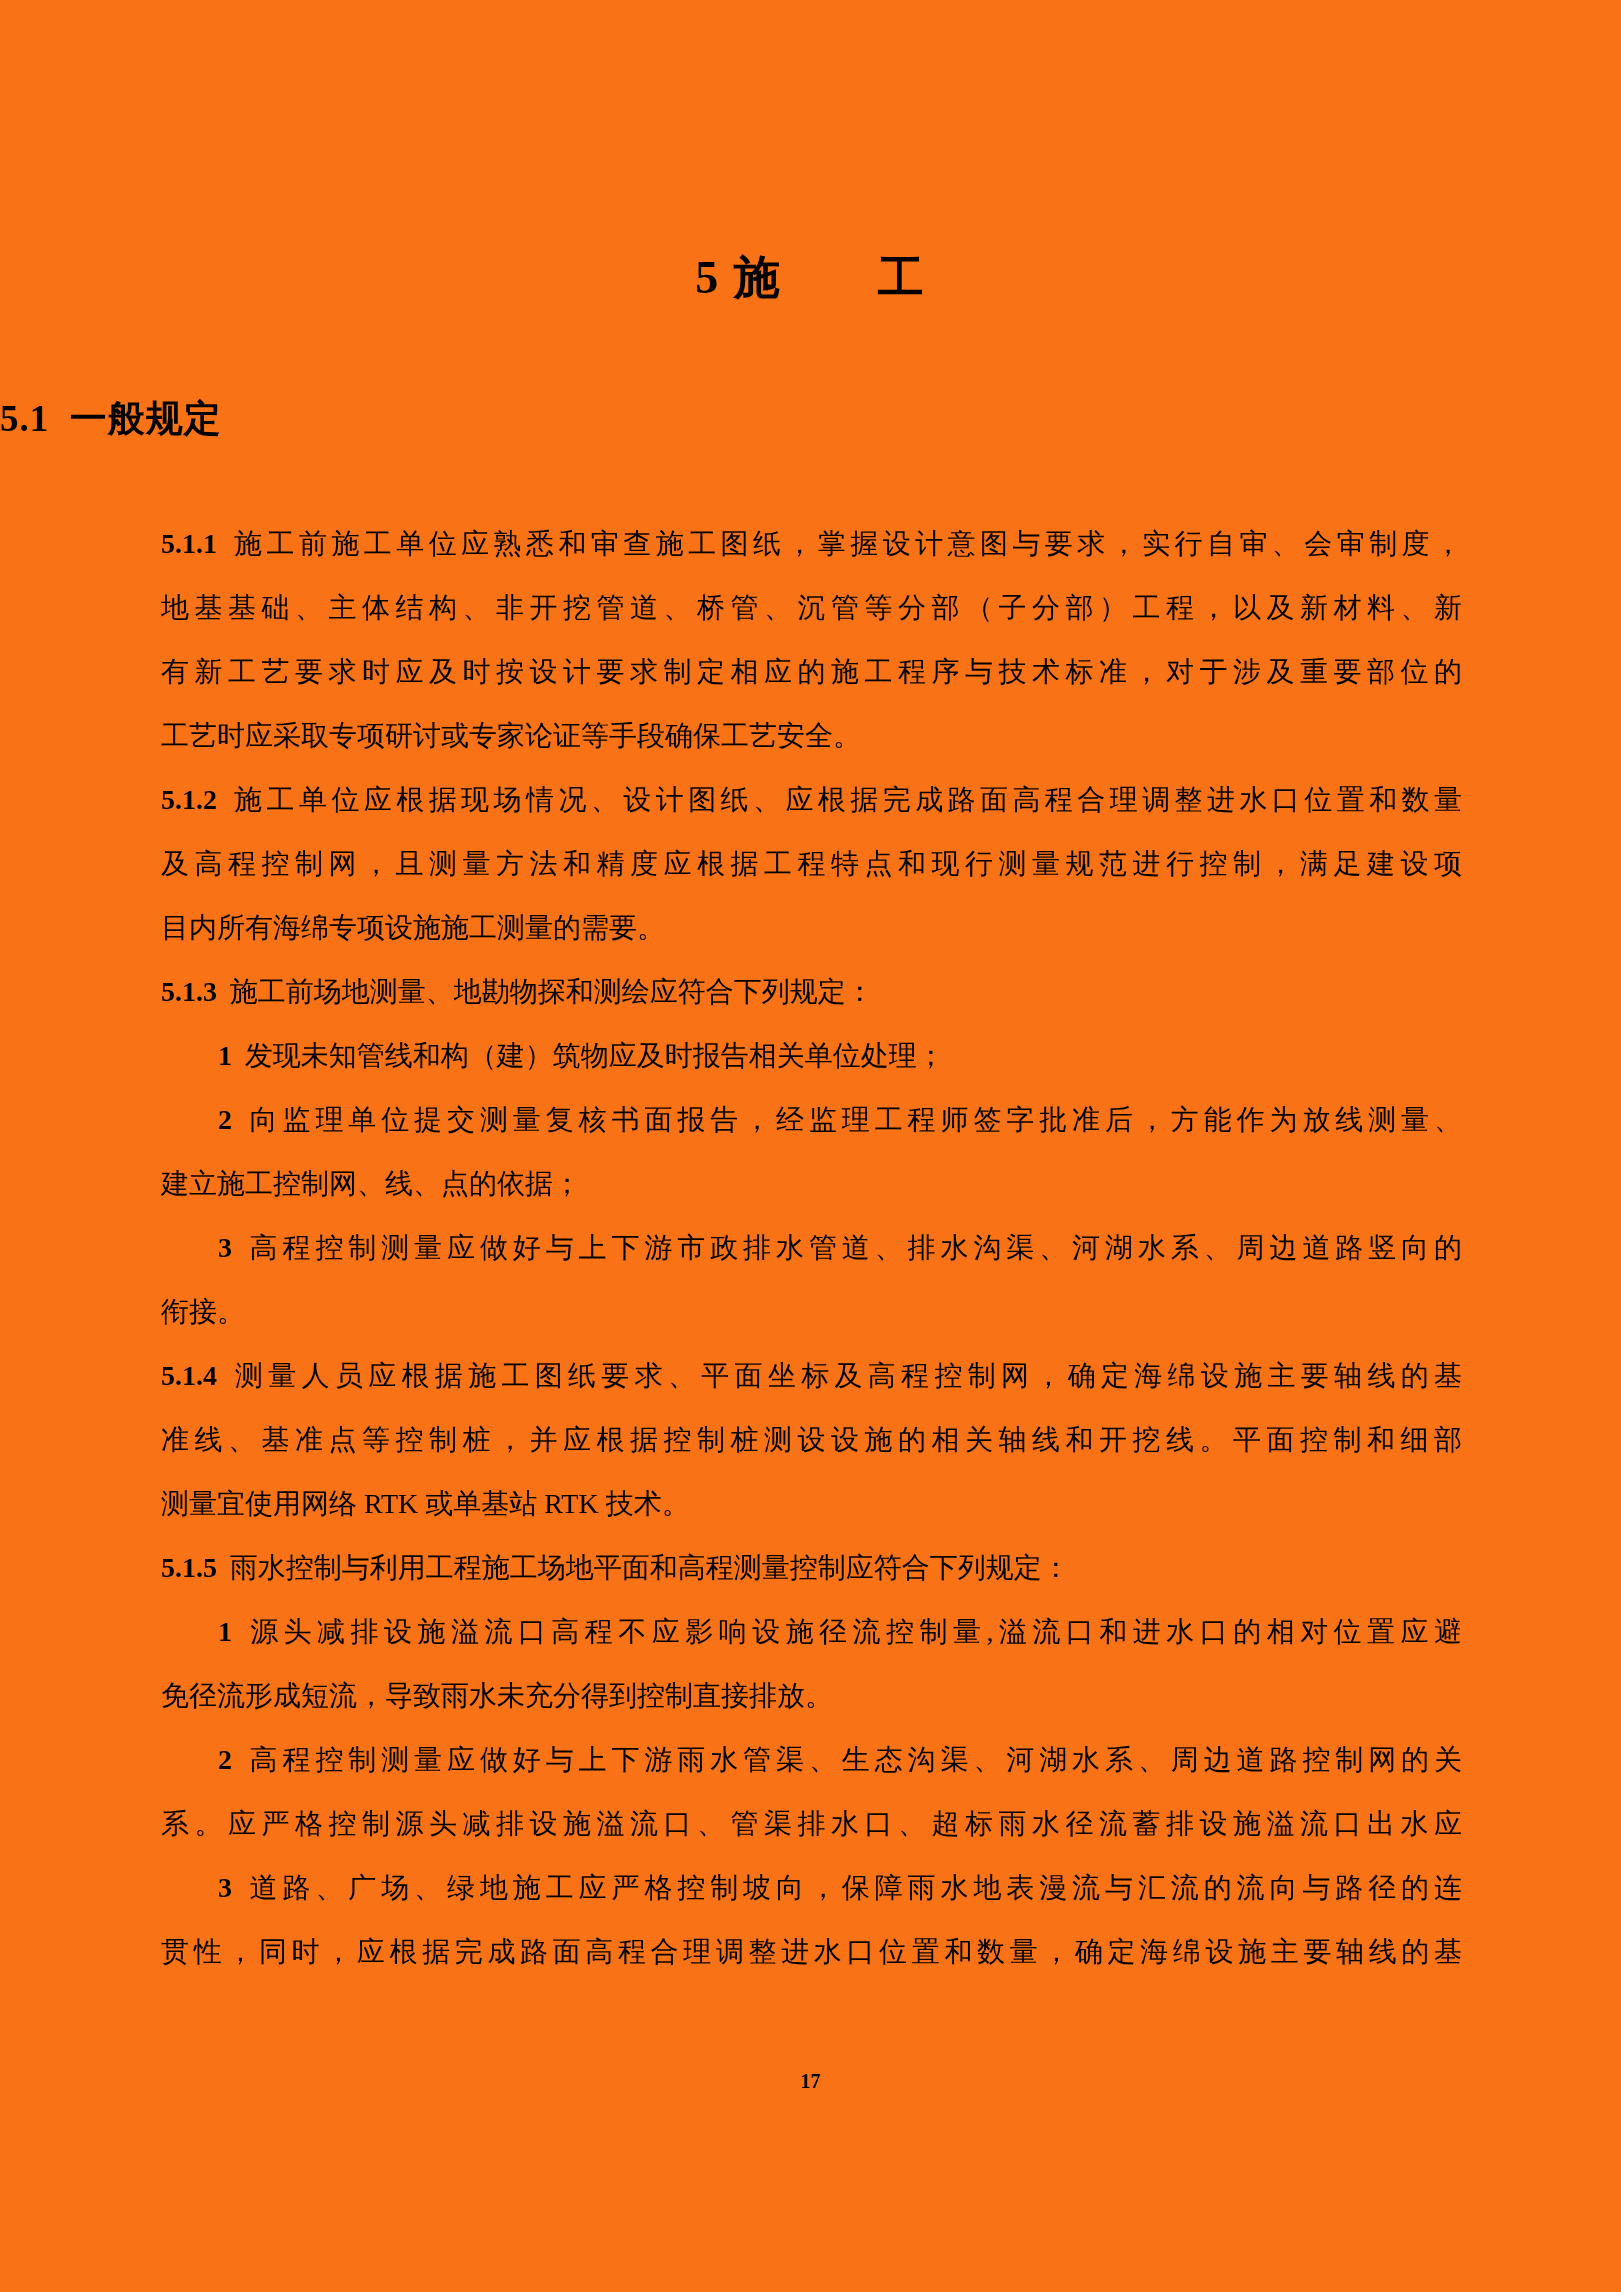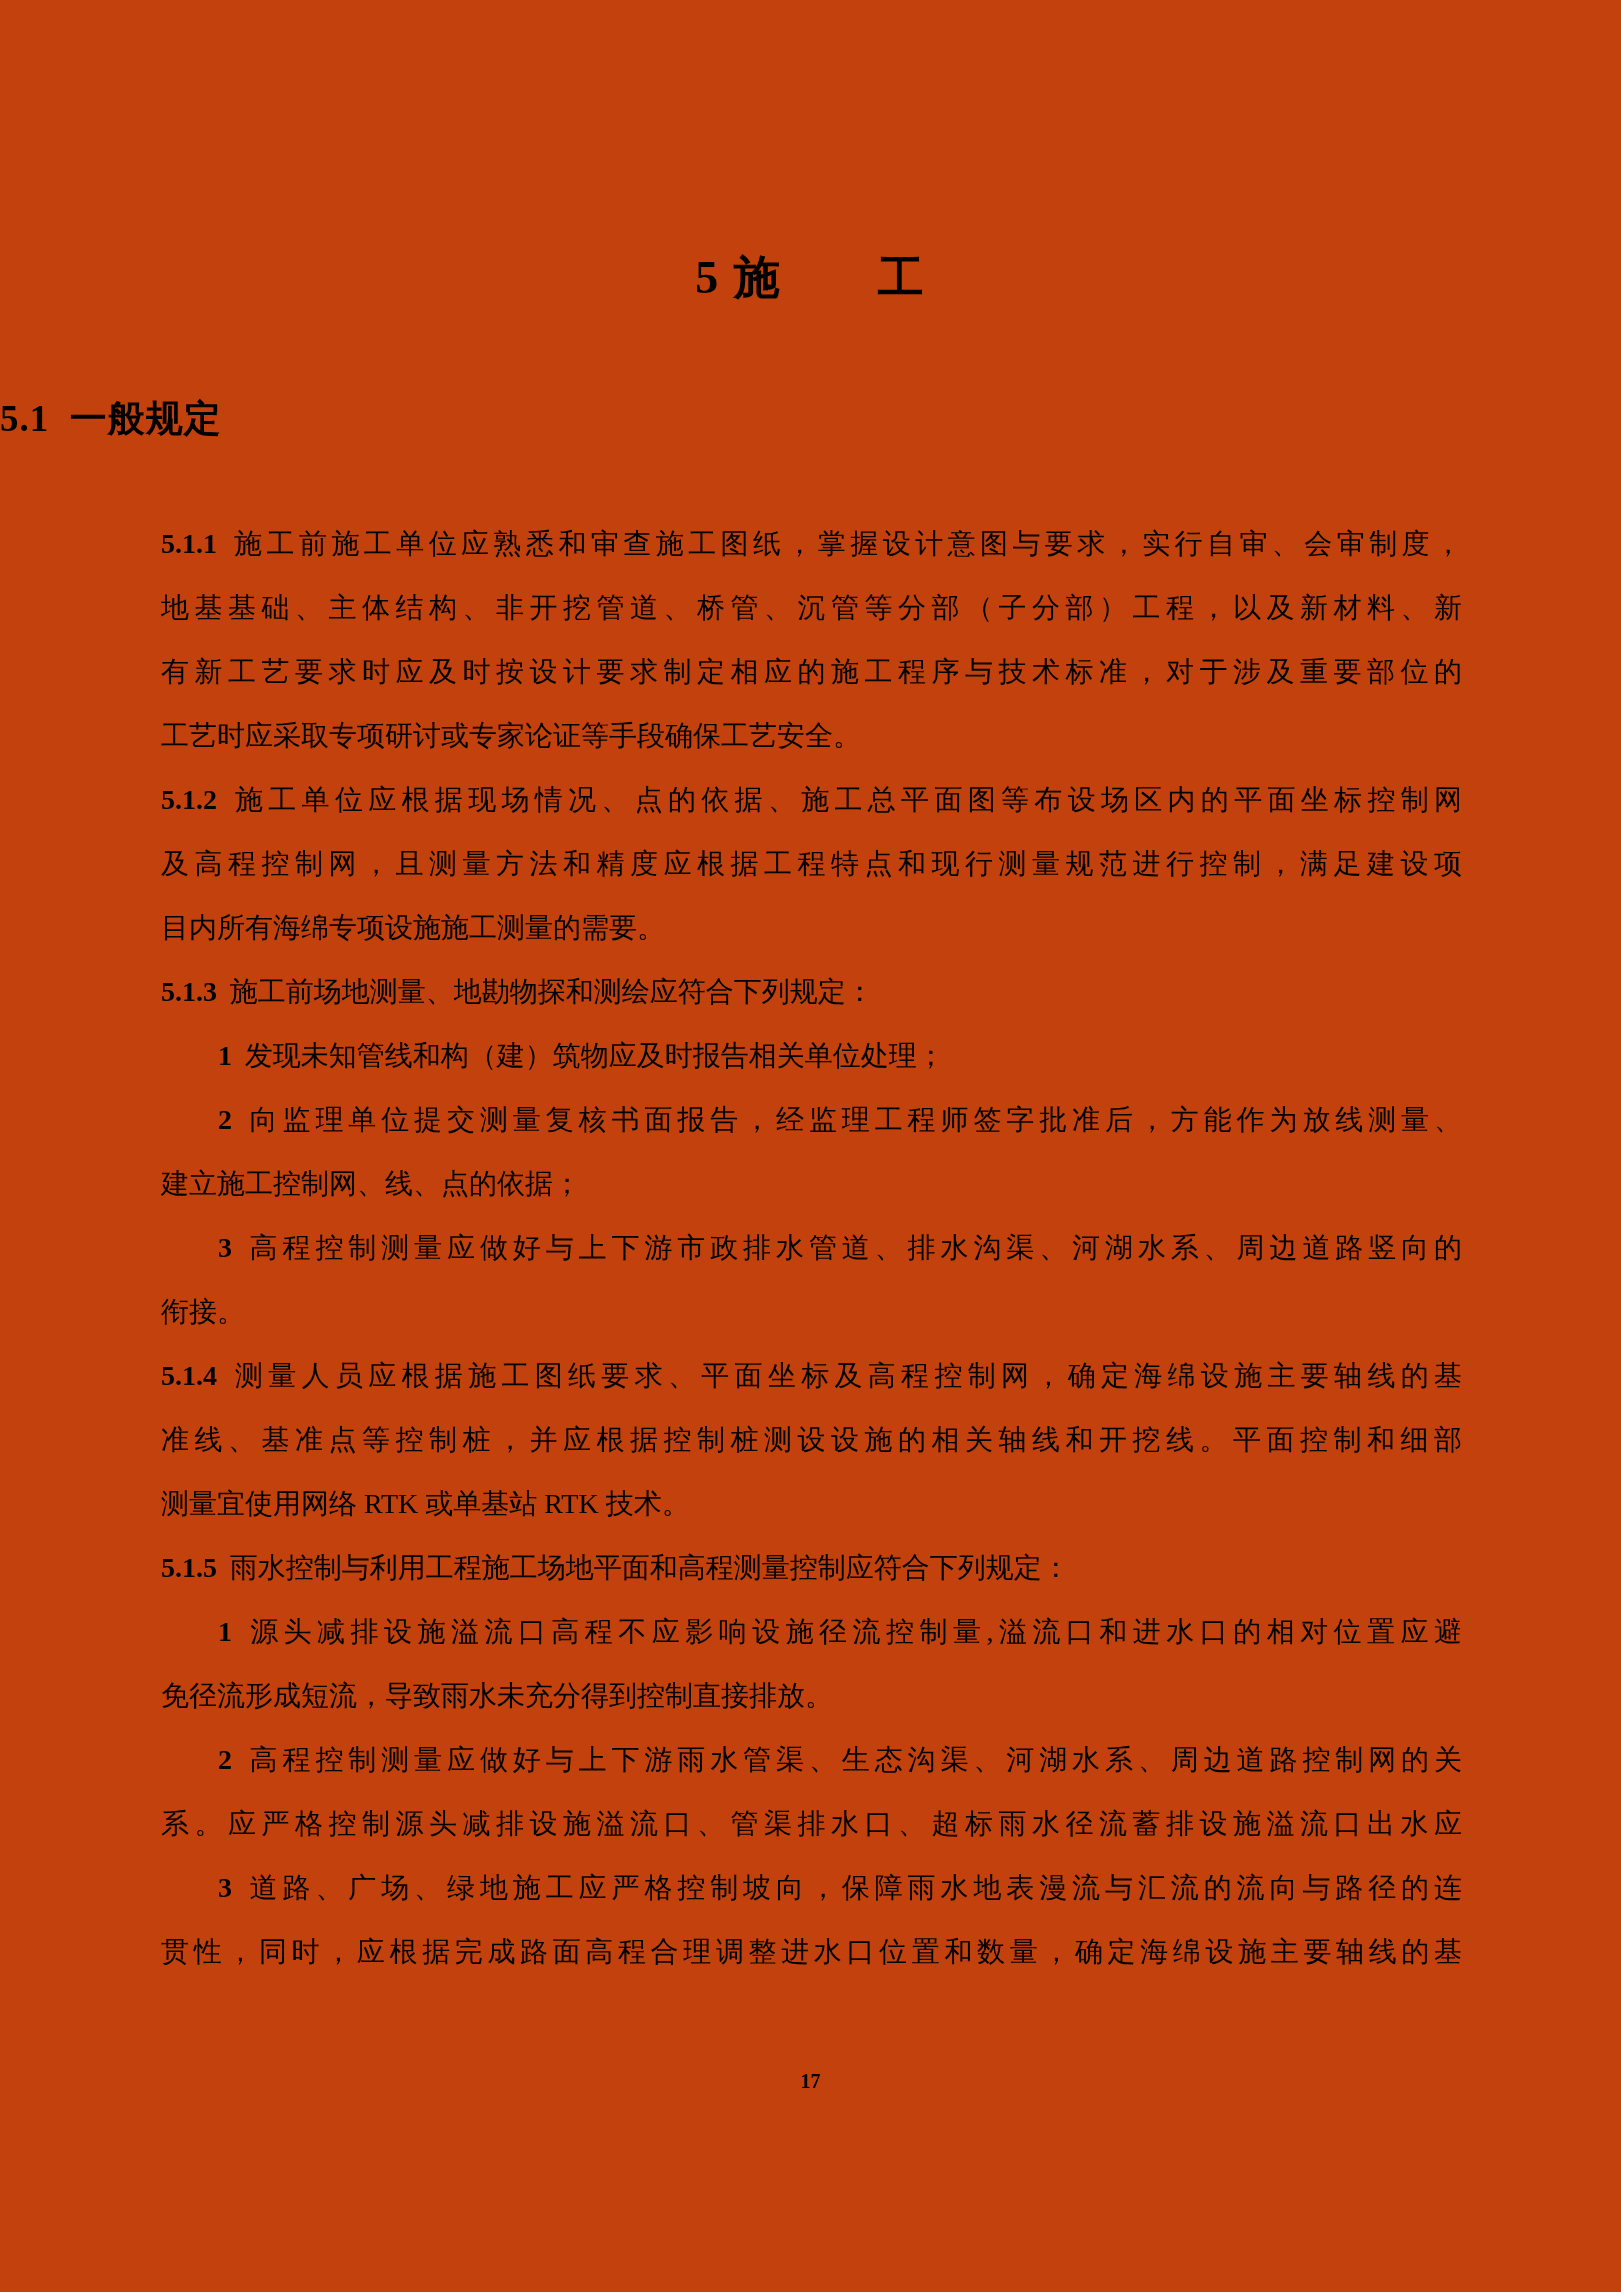--- a/index.html
+++ b/index.html
@@ -4,21 +4,21 @@
 <style>
   html, body {
     margin: 0;
     padding: 0;
     background: #ffffff;
   }
   .page {
     position: relative;
     width: 1621px;
     height: 2293px;
-    background: #c2410c;
+    background: #f97316;
     color: #000000;
     font-family: "Liberation Serif", "DejaVu Serif", serif;
     overflow: hidden;
   }
   .chapter-title {
     position: absolute;
     top: 247px;
     left: 0;
     width: 100%;
     margin: 0;
@@ -79,21 +79,21 @@
 <body>
 
 <div class="page">
   <h1 class="chapter-title">5 施　　工</h1>
   <h2 class="section-title">5.1  一般规定</h2>
   <div class="content">
       <div class="line full"><b class="num">5.1.1</b><span class="txt">施工前施工单位应熟悉和审查施工图纸，掌握设计意图与要求，实行自审、会审制度，</span></div>
       <div class="line full"><span class="txt">地基基础、主体结构、非开挖管道、桥管、沉管等分部（子分部）工程，以及新材料、新</span></div>
       <div class="line full"><span class="txt">有新工艺要求时应及时按设计要求制定相应的施工程序与技术标准，对于涉及重要部位的</span></div>
       <div class="line"><span class="txt">工艺时应采取专项研讨或专家论证等手段确保工艺安全。</span></div>
-      <div class="line full"><b class="num">5.1.2</b><span class="txt">施工单位应根据现场情况、点的依据、施工总平面图等布设场区内的平面坐标控制网</span></div>
+      <div class="line full"><b class="num">5.1.2</b><span class="txt">施工单位应根据现场情况、设计图纸、应根据完成路面高程合理调整进水口位置和数量</span></div>
       <div class="line full"><span class="txt">及高程控制网，且测量方法和精度应根据工程特点和现行测量规范进行控制，满足建设项</span></div>
       <div class="line"><span class="txt">目内所有海绵专项设施施工测量的需要。</span></div>
       <div class="line"><b class="num">5.1.3</b><span class="txt">施工前场地测量、地勘物探和测绘应符合下列规定：</span></div>
       <div class="line indent"><b class="num">1</b><span class="txt">发现未知管线和构（建）筑物应及时报告相关单位处理；</span></div>
       <div class="line indent full"><b class="num">2</b><span class="txt">向监理单位提交测量复核书面报告，经监理工程师签字批准后，方能作为放线测量、</span></div>
       <div class="line"><span class="txt">建立施工控制网、线、点的依据；</span></div>
       <div class="line indent full"><b class="num">3</b><span class="txt">高程控制测量应做好与上下游市政排水管道、排水沟渠、河湖水系、周边道路竖向的</span></div>
       <div class="line"><span class="txt">衔接。</span></div>
       <div class="line full"><b class="num">5.1.4</b><span class="txt">测量人员应根据施工图纸要求、平面坐标及高程控制网，确定海绵设施主要轴线的基</span></div>
       <div class="line full"><span class="txt">准线、基准点等控制桩，并应根据控制桩测设设施的相关轴线和开挖线。平面控制和细部</span></div>

